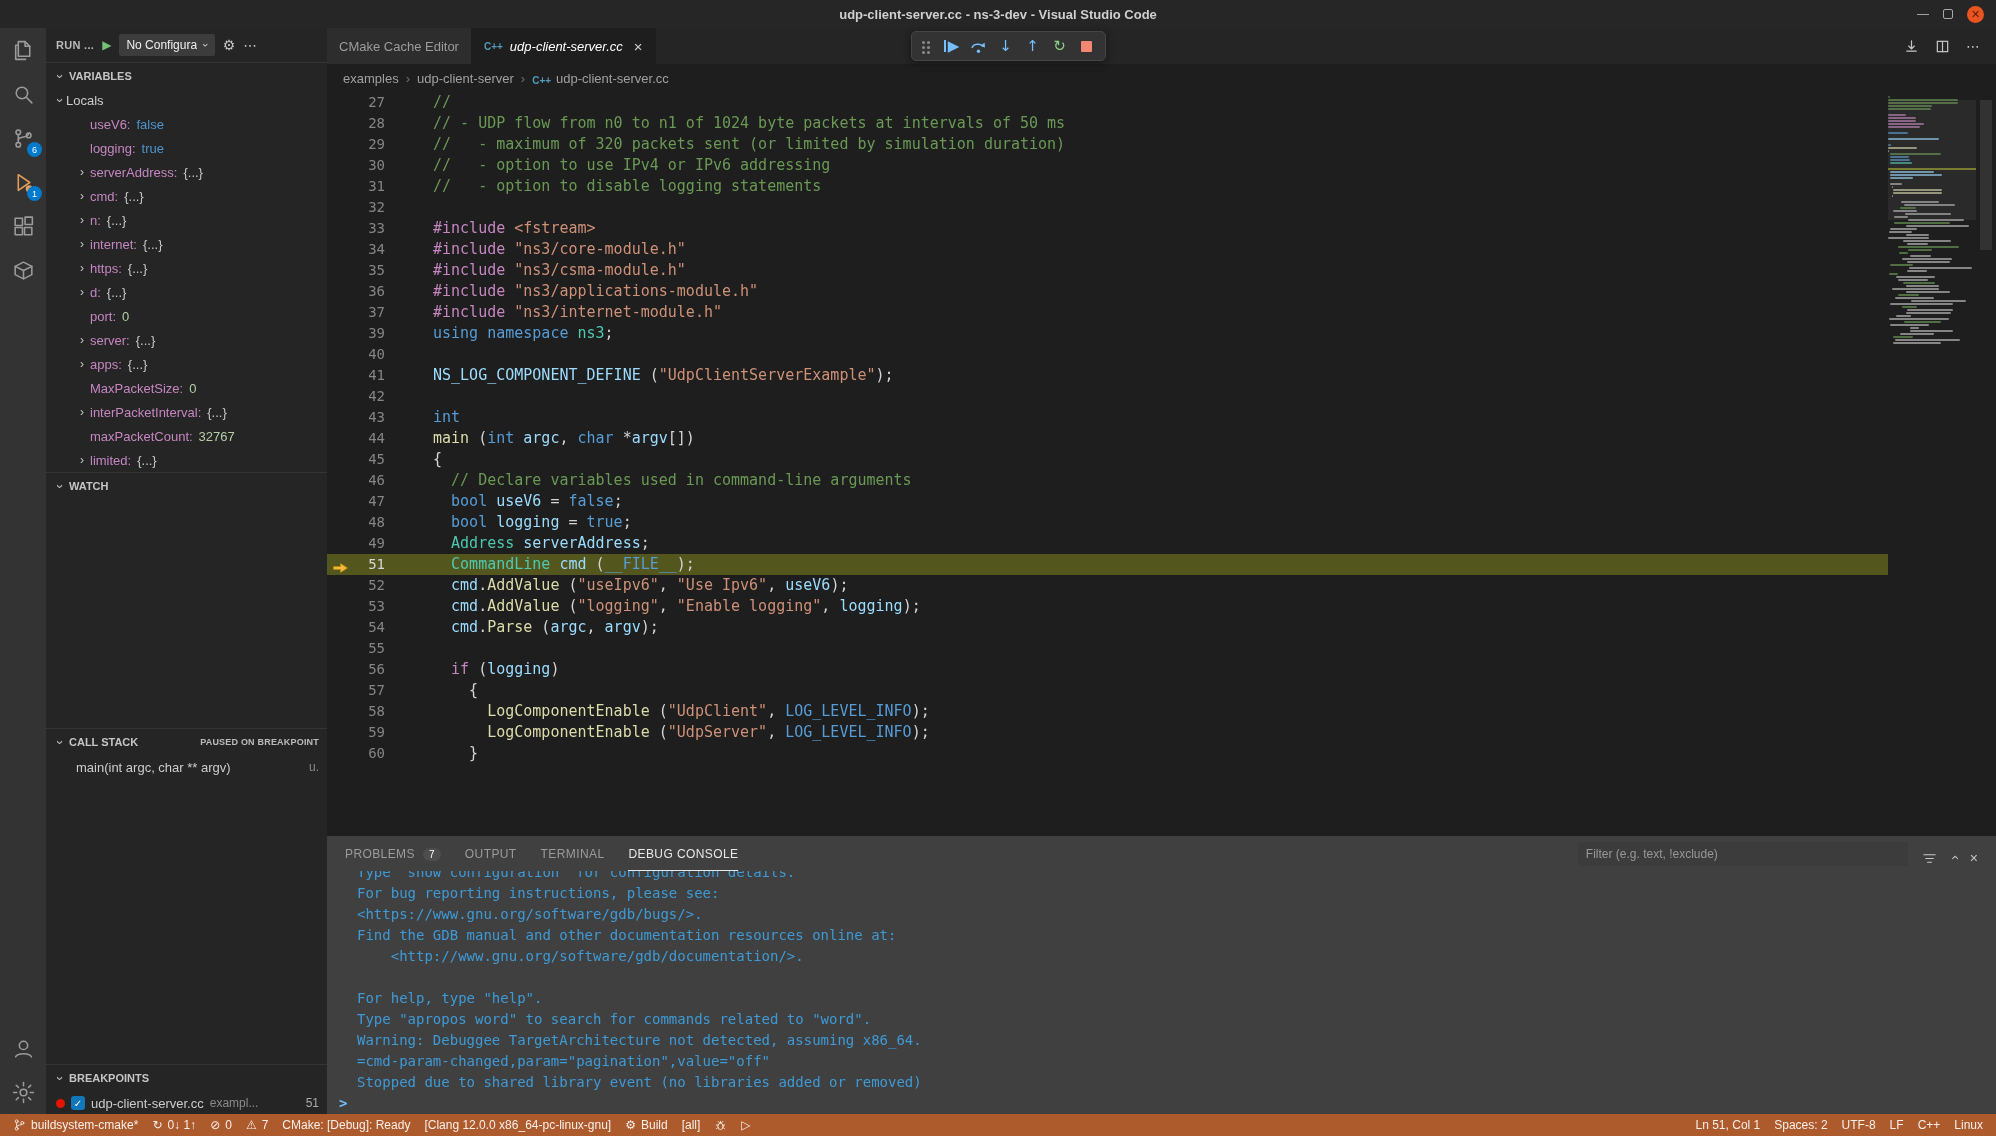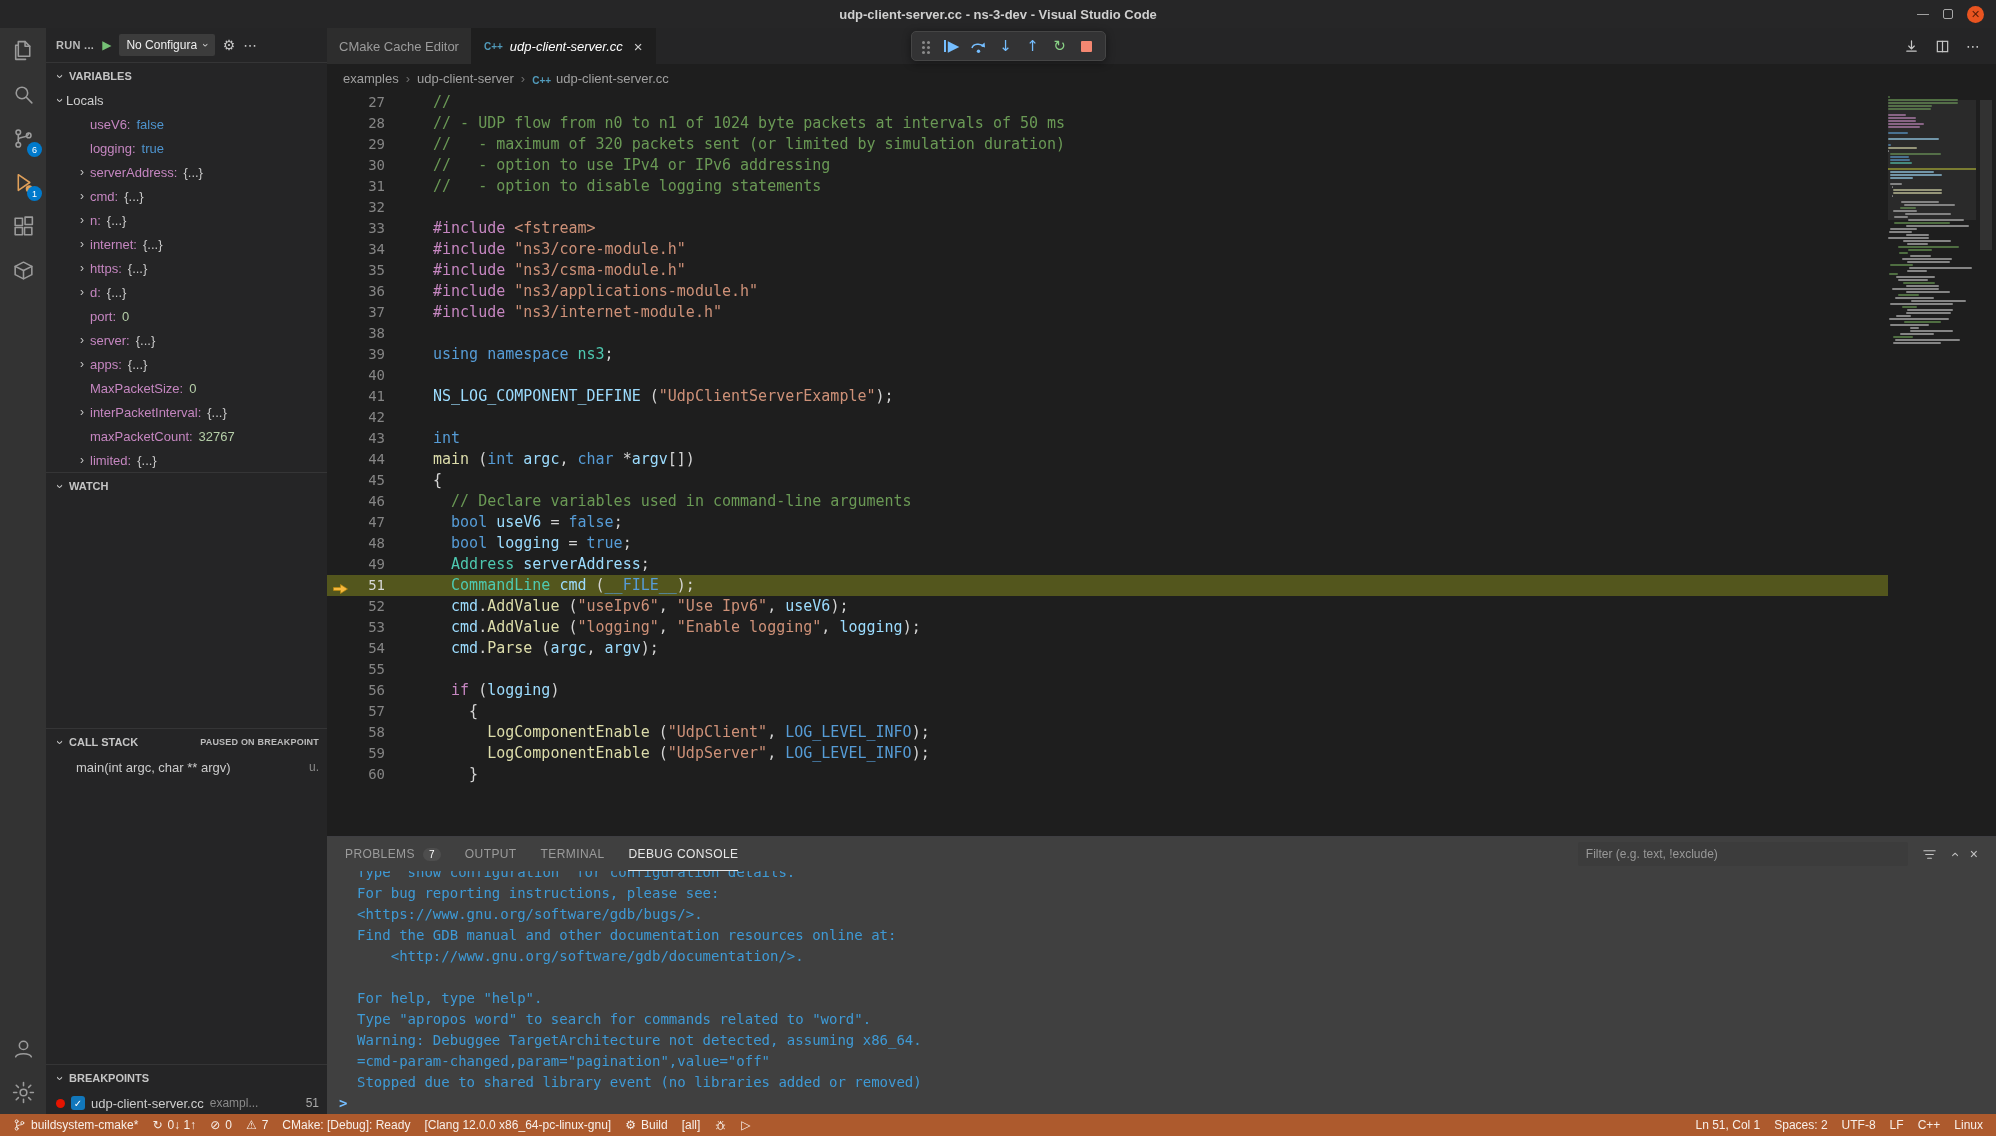--- a/index.html
+++ b/index.html
@@ -92,21 +92,21 @@
 .dbg-btn{width:25px;height:25px;display:flex;align-items:center;justify-content:center;font-size:15px}
 .c-blue{color:#75beff}.c-green{color:#89d185}.c-red{color:#f48771}
 .contbar{display:inline-block;width:2px;height:12px;background:#75beff;margin-right:2px}
 .stopsq{display:inline-block;width:11px;height:11px;background:#f48771;border-radius:1px}
 
 .bottom-panel{height:278px;flex:none;background:#404040;border-top:1px solid #3e3e42;display:flex;flex-direction:column}
 .panel-tabs{height:34px;display:flex;align-items:center;padding:0 18px;gap:24px;flex:none}
 .ptab{font-size:12px;letter-spacing:.4px;color:#9b9b9b;height:100%;display:flex;align-items:center;gap:8px}
 .ptab.active{color:#e7e7e7;border-bottom:1px solid #e7e7e7}
 .pbadge{background:#4d4d4d;color:#fff;font-size:10px;border-radius:9px;padding:1px 6px}
-.panel-right{margin-left:auto;display:flex;align-items:center;gap:14px}
+.panel-right{margin-left:auto;display:flex;align-items:flex-end;gap:14px}
 .filter{width:330px;height:24px;background:#3c3c3c;border:none;border-radius:2px;color:#ccc;font-size:12px;padding:0 8px;outline:none;font-family:"Liberation Sans",sans-serif}
 .filter::placeholder{color:#989898}
 .picon{color:#c5c5c5;font-size:14px;display:flex;align-items:center}
 .picon svg{fill:none;stroke:#c5c5c5;stroke-width:1.3;stroke-linecap:round}
 .chev-up{display:inline-block;transform:rotate(-90deg);font-size:15px}
 .console{flex:1;overflow:hidden;padding:2px 0 0 30px;font-family:"DejaVu Sans Mono","Liberation Mono",monospace;font-size:14px;line-height:21px;color:#3e9ad6}
 .cline{white-space:pre;height:21px}
 .cline.clip{margin-top:-11px}
 .prompt-row{height:22px;display:flex;align-items:center;padding-left:12px;color:#75beff;font-weight:700;font-family:"DejaVu Sans Mono",monospace;flex:none;font-size:14px}
 
@@ -375,21 +375,20 @@
             <div class="code-line"><div class="gutter"><span class="glyph"></span><span class="lnum">28</span></div><span class="ltext"><span class="tok-com">// - UDP flow from n0 to n1 of 1024 byte packets at intervals of 50 ms</span></span></div>
             <div class="code-line"><div class="gutter"><span class="glyph"></span><span class="lnum">29</span></div><span class="ltext"><span class="tok-com">//   - maximum of 320 packets sent (or limited by simulation duration)</span></span></div>
             <div class="code-line"><div class="gutter"><span class="glyph"></span><span class="lnum">30</span></div><span class="ltext"><span class="tok-com">//   - option to use IPv4 or IPv6 addressing</span></span></div>
             <div class="code-line"><div class="gutter"><span class="glyph"></span><span class="lnum">31</span></div><span class="ltext"><span class="tok-com">//   - option to disable logging statements</span></span></div>
             <div class="code-line"><div class="gutter"><span class="glyph"></span><span class="lnum">32</span></div><span class="ltext"></span></div>
             <div class="code-line"><div class="gutter"><span class="glyph"></span><span class="lnum">33</span></div><span class="ltext"><span class="tok-ctrl">#include</span><span class="tok-pl"> </span><span class="tok-str">&lt;fstream&gt;</span></span></div>
             <div class="code-line"><div class="gutter"><span class="glyph"></span><span class="lnum">34</span></div><span class="ltext"><span class="tok-ctrl">#include</span><span class="tok-pl"> </span><span class="tok-str">"ns3/core-module.h"</span></span></div>
             <div class="code-line"><div class="gutter"><span class="glyph"></span><span class="lnum">35</span></div><span class="ltext"><span class="tok-ctrl">#include</span><span class="tok-pl"> </span><span class="tok-str">"ns3/csma-module.h"</span></span></div>
             <div class="code-line"><div class="gutter"><span class="glyph"></span><span class="lnum">36</span></div><span class="ltext"><span class="tok-ctrl">#include</span><span class="tok-pl"> </span><span class="tok-str">"ns3/applications-module.h"</span></span></div>
             <div class="code-line"><div class="gutter"><span class="glyph"></span><span class="lnum">37</span></div><span class="ltext"><span class="tok-ctrl">#include</span><span class="tok-pl"> </span><span class="tok-str">"ns3/internet-module.h"</span></span></div>
-            <div class="code-line"><div class="gutter"><span class="glyph"></span><span class="lnum">38</span></div><span class="ltext"></span></div>
             <div class="code-line"><div class="gutter"><span class="glyph"></span><span class="lnum">39</span></div><span class="ltext"><span class="tok-kw">using</span><span class="tok-pl"> </span><span class="tok-kw">namespace</span><span class="tok-pl"> </span><span class="tok-type">ns3</span><span class="tok-pl">;</span></span></div>
             <div class="code-line"><div class="gutter"><span class="glyph"></span><span class="lnum">40</span></div><span class="ltext"></span></div>
             <div class="code-line"><div class="gutter"><span class="glyph"></span><span class="lnum">41</span></div><span class="ltext"><span class="tok-var">NS_LOG_COMPONENT_DEFINE</span><span class="tok-pl"> (</span><span class="tok-str">"UdpClientServerExample"</span><span class="tok-pl">);</span></span></div>
             <div class="code-line"><div class="gutter"><span class="glyph"></span><span class="lnum">42</span></div><span class="ltext"></span></div>
             <div class="code-line"><div class="gutter"><span class="glyph"></span><span class="lnum">43</span></div><span class="ltext"><span class="tok-kw">int</span></span></div>
             <div class="code-line"><div class="gutter"><span class="glyph"></span><span class="lnum">44</span></div><span class="ltext"><span class="tok-fn">main</span><span class="tok-pl"> (</span><span class="tok-kw">int</span><span class="tok-pl"> </span><span class="tok-var">argc</span><span class="tok-pl">, </span><span class="tok-kw">char</span><span class="tok-pl"> *</span><span class="tok-var">argv</span><span class="tok-pl">[])</span></span></div>
             <div class="code-line"><div class="gutter"><span class="glyph"></span><span class="lnum">45</span></div><span class="ltext"><span class="tok-pl">{</span></span></div>
             <div class="code-line"><div class="gutter"><span class="glyph"></span><span class="lnum">46</span></div><span class="ltext"><span class="tok-com">  // Declare variables used in command-line arguments</span></span></div>
             <div class="code-line"><div class="gutter"><span class="glyph"></span><span class="lnum">47</span></div><span class="ltext"><span class="tok-pl">  </span><span class="tok-kw">bool</span><span class="tok-pl"> </span><span class="tok-var">useV6</span><span class="tok-pl"> = </span><span class="tok-kw">false</span><span class="tok-pl">;</span></span></div>
             <div class="code-line"><div class="gutter"><span class="glyph"></span><span class="lnum">48</span></div><span class="ltext"><span class="tok-pl">  </span><span class="tok-kw">bool</span><span class="tok-pl"> </span><span class="tok-var">logging</span><span class="tok-pl"> = </span><span class="tok-kw">true</span><span class="tok-pl">;</span></span></div>

